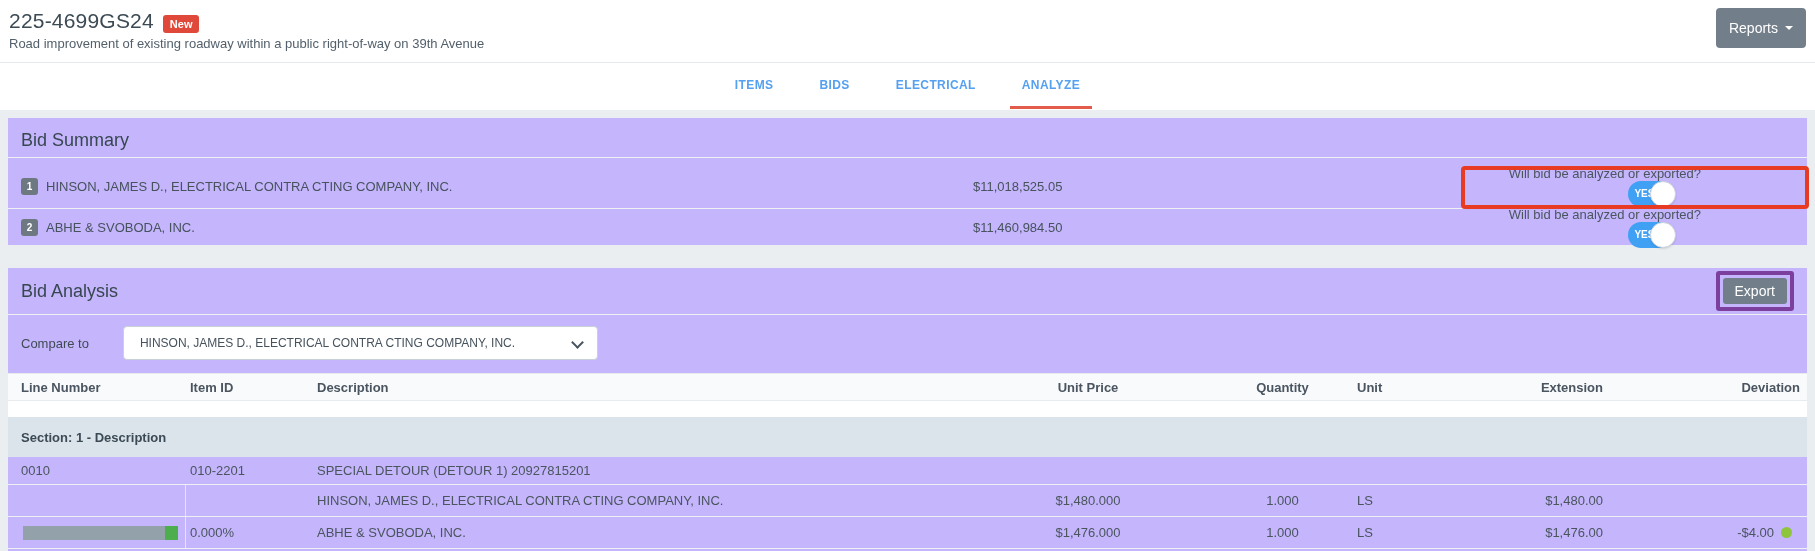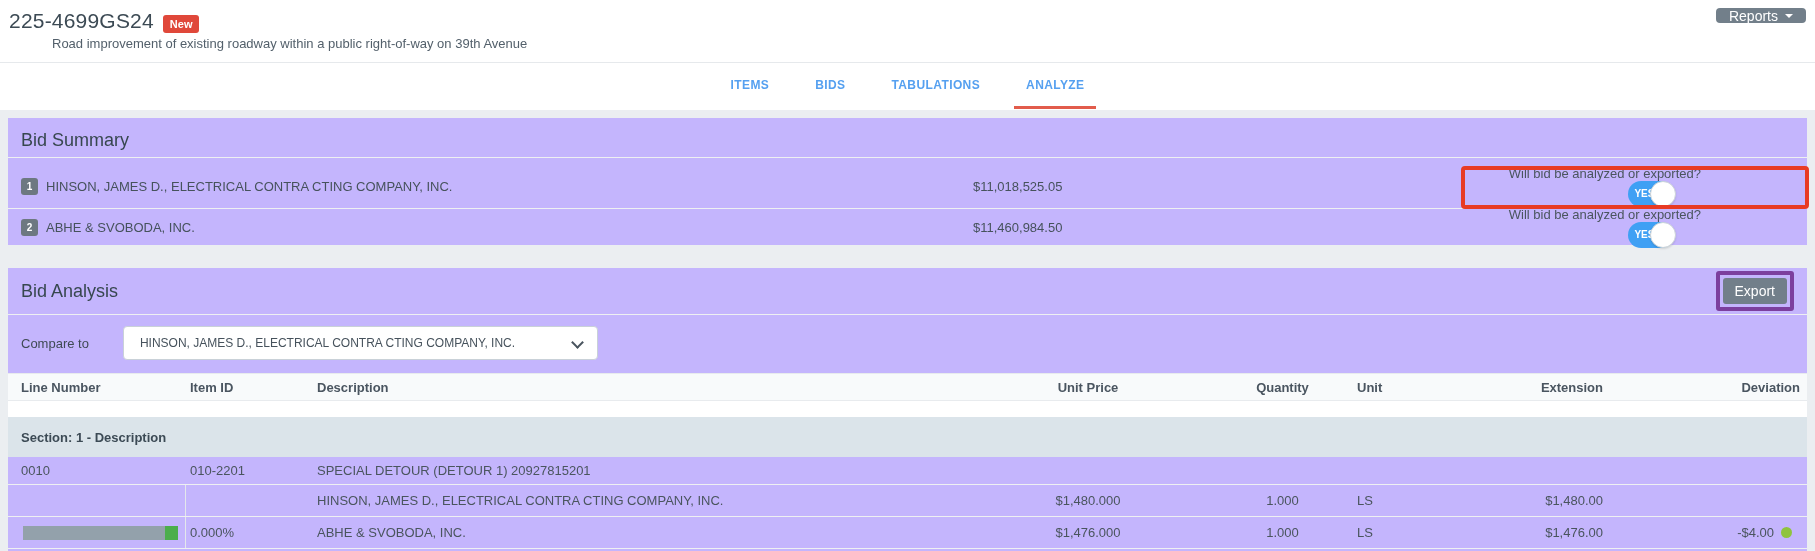--- a/index.html
+++ b/index.html
@@ -5,22 +5,22 @@
   * { box-sizing: border-box; margin: 0; padding: 0; }
   html,body { background:#ebeef1; }
   body { font-family: "Liberation Sans", sans-serif; }
   .canvas { position:relative; width:1815px; height:551px; background:#ebeef1; overflow:hidden; color:#48535c; }
 
   
   .top-header { position:absolute; top:0; left:0; right:0; height:63px; background:#fff; border-bottom:1px solid #e6e9ec; padding:9px 9px 0 9px; }
   .title-line { display:flex; align-items:flex-end; }
   .page-title { font-size:21px; font-weight:400; color:#3c4a54; letter-spacing:0.2px; }
   .new-badge { display:inline-block; margin-left:9px; background:#e0483a; color:#fff; font-size:11px; font-weight:700; padding:3px 7px; border-radius:3px; }
-  .page-subtitle { font-size:13px; color:#53606b; margin-top:3px;margin-left:43px; }
-  .reports-btn { position:absolute; top:8px; right:9px; height:15px; padding:0 13px; background:#727f8a; color:#fff; border:none; border-radius:4px; font-size:14px; font-family:inherit; display:flex; align-items:center; cursor:pointer; }
+  .page-subtitle { font-size:13px; color:#53606b; margin-top:3px; }
+  .reports-btn { position:absolute; top:8px; right:9px; height:40px; padding:0 13px; background:#727f8a; color:#fff; border:none; border-radius:4px; font-size:14px; font-family:inherit; display:flex; align-items:center; cursor:pointer; }
   .caret-down { width:0; height:0; border-left:4px solid transparent; border-right:4px solid transparent; border-top:4px solid #fff; margin-left:7px; display:inline-block; }
 
   
   .tab-bar { position:absolute; top:63px; left:0; right:0; height:47px; background:#fff; display:flex; justify-content:center; padding-top:10px; }
   .tab { position:relative; margin:0 11px; padding:0 12px 14px; font-size:12px; font-weight:700; letter-spacing:0.4px; color:#55a0f0; background:none; border:none; font-family:inherit; cursor:pointer; }
   .tab.active::after { content:""; position:absolute; left:0; right:0; bottom:1px; height:3px; background:#e25c4c; }
 
   
   .card { position:absolute; left:8px; width:1799px; background:#c4b5fd; }
   .card-title { font-size:18px; color:#37474f; }
@@ -97,21 +97,21 @@
     <div class="page-subtitle">Road improvement of existing roadway within a public right-of-way on 39th Avenue</div>
     <button class="reports-btn">
       <span>Reports</span>
       <span class="caret-down"></span>
     </button>
   </header>
 
   <nav class="tab-bar">
     <button class="tab">ITEMS</button>
     <button class="tab">BIDS</button>
-    <button class="tab">TABULATIONS</button>
+    <button class="tab">ELECTRICAL</button>
     <button class="tab active">ANALYZE</button>
   </nav>
 
   <section class="card bid-summary">
     <div class="bs-title-block">
       <span class="card-title">Bid Summary</span>
     </div>
 
     <div class="bs-row bs-row-1">
       <span class="rank-badge">1</span>

